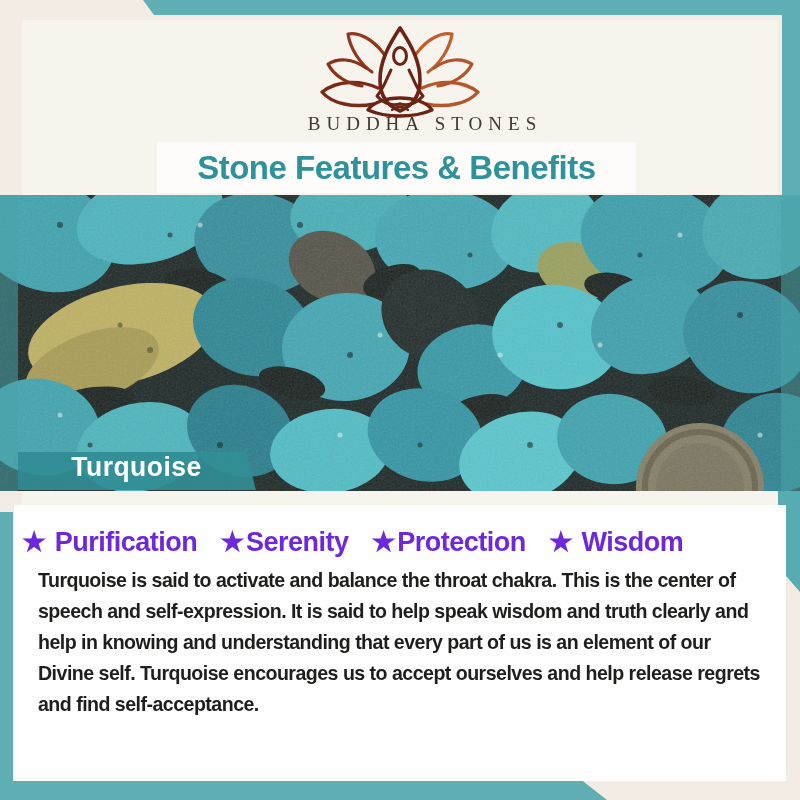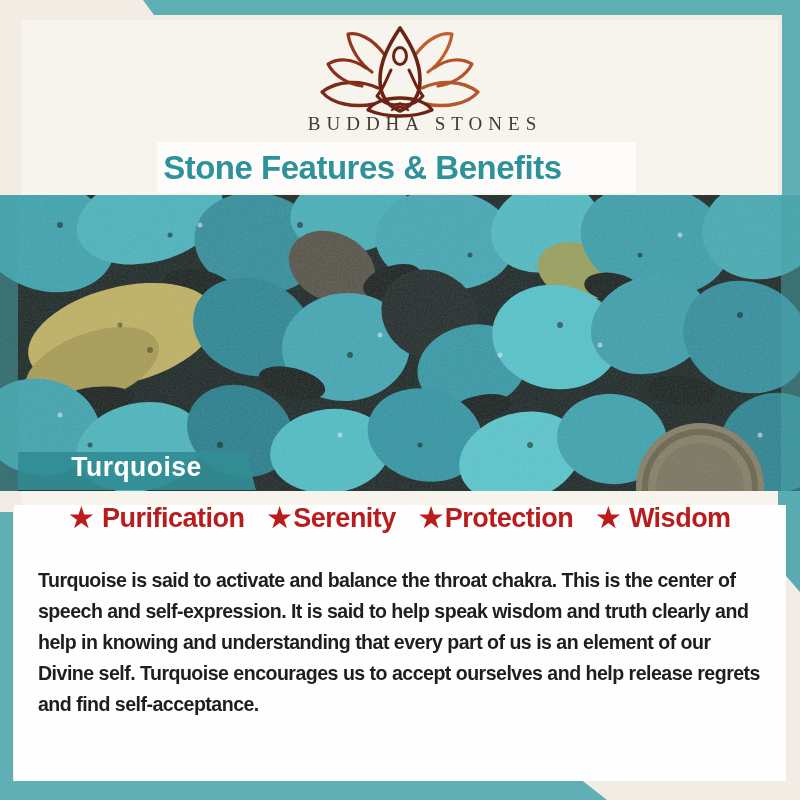--- a/index.html
+++ b/index.html
@@ -33,21 +33,21 @@
   .logo-wrap{position:absolute;left:0;top:26px;width:800px;text-align:center;}
   .logo-wrap svg{display:inline-block;}
   .brand-name{
     position:absolute;left:0;top:113px;width:800px;text-align:center;
     font-family:"Liberation Serif",serif;font-size:19px;font-weight:400;
     letter-spacing:6px;color:#413a34;text-indent:6px;padding-left:44px;
   }
   
   .title-band{
     position:absolute;left:157px;top:142px;width:479px;height:51px;
-    background:#fdfcfa;display:flex;align-items:center;
+    background:#fdfcfa;display:flex;align-items:center;justify-content:center;
   }
   .title-band span{
     font-size:34px;font-weight:700;color:#2d929a;letter-spacing:-0.5px;
     transform:scaleX(0.97);white-space:nowrap;
   }
   
   .photo{position:absolute;left:0;top:195px;width:800px;height:296px;overflow:hidden;background:#22302d;}
   .photo svg{display:block;width:800px;height:296px;}
   
   .label-ribbon{
@@ -56,22 +56,22 @@
     clip-path:polygon(0 0,228px 0,238px 100%,0 100%);
     display:flex;align-items:flex-start;justify-content:center;
   }
   .label-ribbon span{
     color:#ffffff;font-size:27px;font-weight:700;letter-spacing:0.5px;
     transform:scaleX(0.98);padding-bottom:2px;
   }
   
   .content-panel{position:absolute;left:14px;top:505px;width:772px;height:276px;background:#fefefe;}
   .features-row{
-    position:absolute;left:14px;top:502px;width:772px;text-align:center;
-    color:#b91c1c;font-size:27px;font-weight:700;letter-spacing:-0.5px;white-space:nowrap;
+    position:absolute;left:14px;top:526px;width:772px;text-align:left;
+    color:#6d28d9;font-size:27px;font-weight:700;letter-spacing:-0.5px;white-space:nowrap;
   }
   .feature{display:inline-block;margin:0 8px;}
   .feature .star{margin-right:2px;}
   .benefits-paragraph{
     position:absolute;left:38px;top:564px;width:765px;
     font-size:20.5px;line-height:31px;font-weight:700;color:#1e1e1c;
     letter-spacing:-0.55px;transform:scaleX(0.955);transform-origin:left top;
     text-align:left;
   }
 </style>

